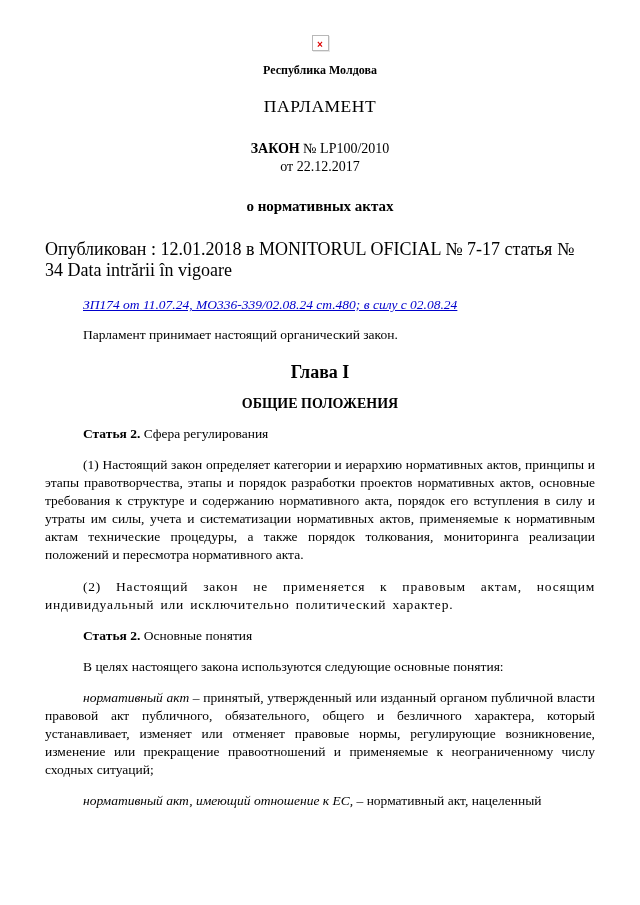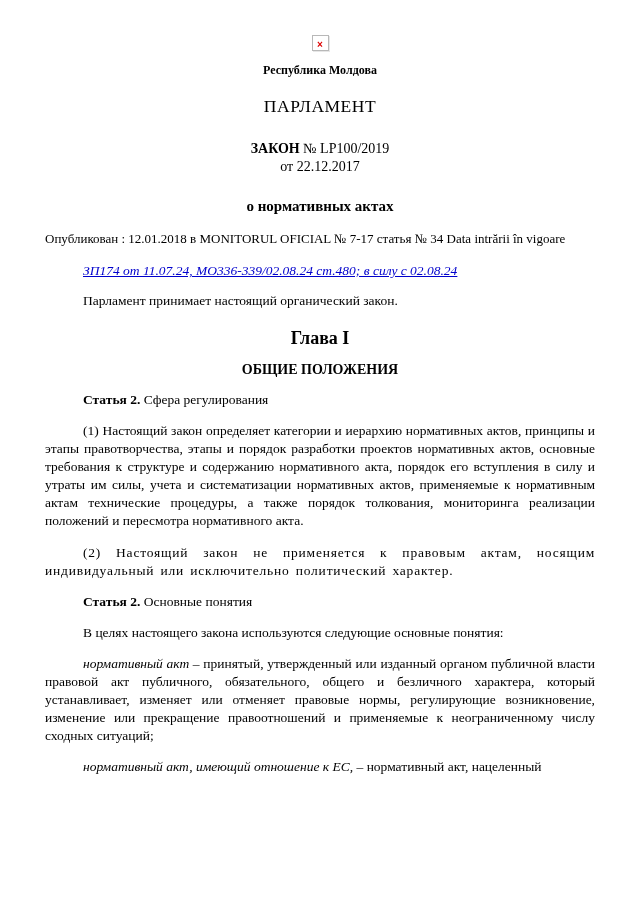--- a/index.html
+++ b/index.html
@@ -59,22 +59,22 @@
   .law-date {
     margin-top: 2px;
     font-size: 14px;
   }
   .doc-title {
     margin-top: 23px;
     font-size: 15px;
     font-weight: bold;
   }
   .published {
-    margin-top: 16px;
-    font-size: 13px;
+    margin-top: 24px;
+    font-size: 18px;
   }
   .amended {
     margin-top: 18px;
     margin-left: 38px;
     font-style: italic;
     color: var(--amended, #dd0000);
     font-size: 13.5px;
   }
   .amend-link-row {
     margin-top: 16px;
@@ -117,21 +117,21 @@
 <div class="page">
 
   <div class="center icon-row">
     <span class="broken-img"><span class="x">×</span></span>
   </div>
 
   <div class="center country">Республика Молдова</div>
 
   <div class="center parliament">ПАРЛАМЕНТ</div>
 
-  <div class="center law-line"><span class="b">ЗАКОН</span><span> № LP100/2019</span></div>
+  <div class="center law-line"><span class="b">ЗАКОН</span><span> № LP100/2010</span></div>
 
   <div class="center law-date">от 22.12.2017</div>
 
   <div class="center doc-title">о нормативных актах</div>
 
   <div class="published">Опубликован : 12.01.2018 в MONITORUL OFICIAL № 7-17 статья № 34 Data intrării în vigoare</div>
 
 
   <div class="amend-link-row">
     <a class="amend-link" href="#">ЗП174 от 11.07.24, MO336-339/02.08.24 ст.480; в силу с 02.08.24</a>

